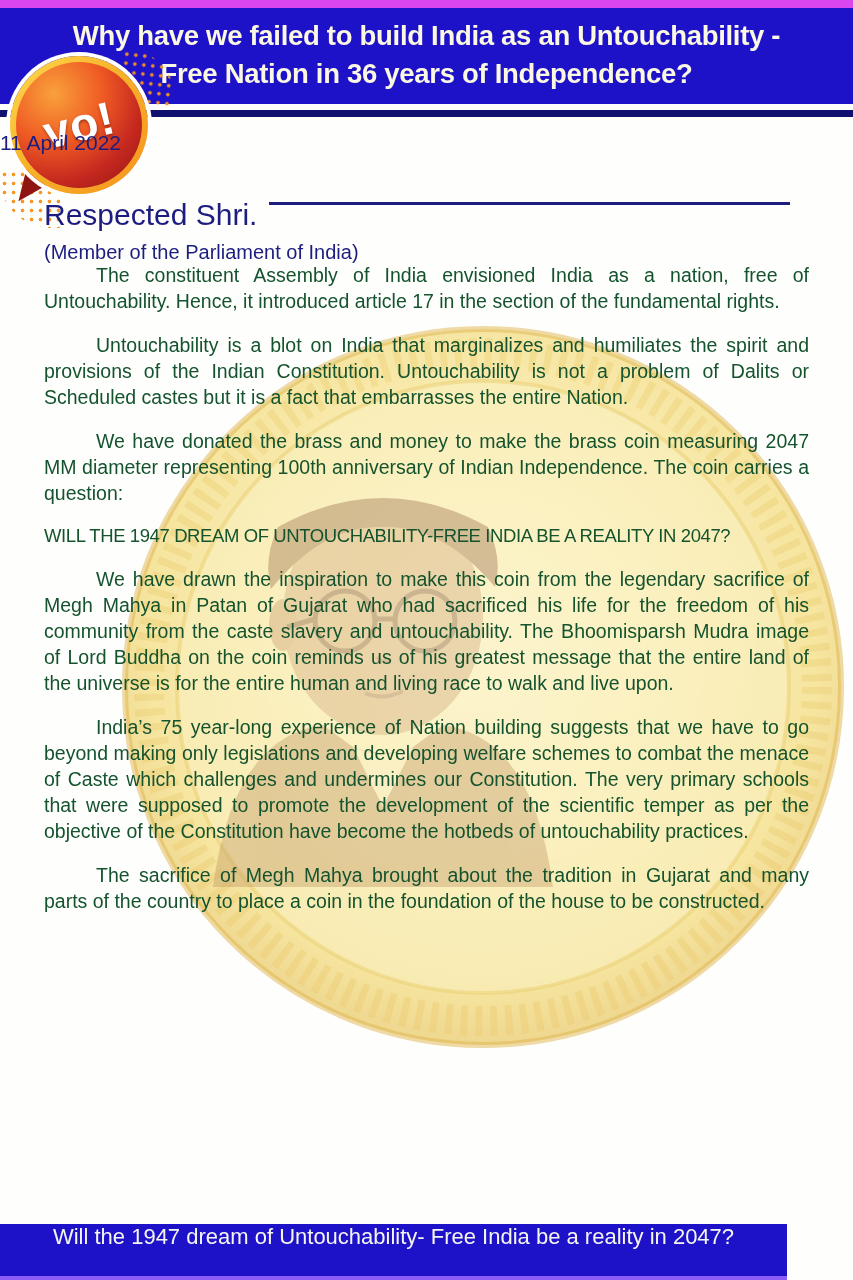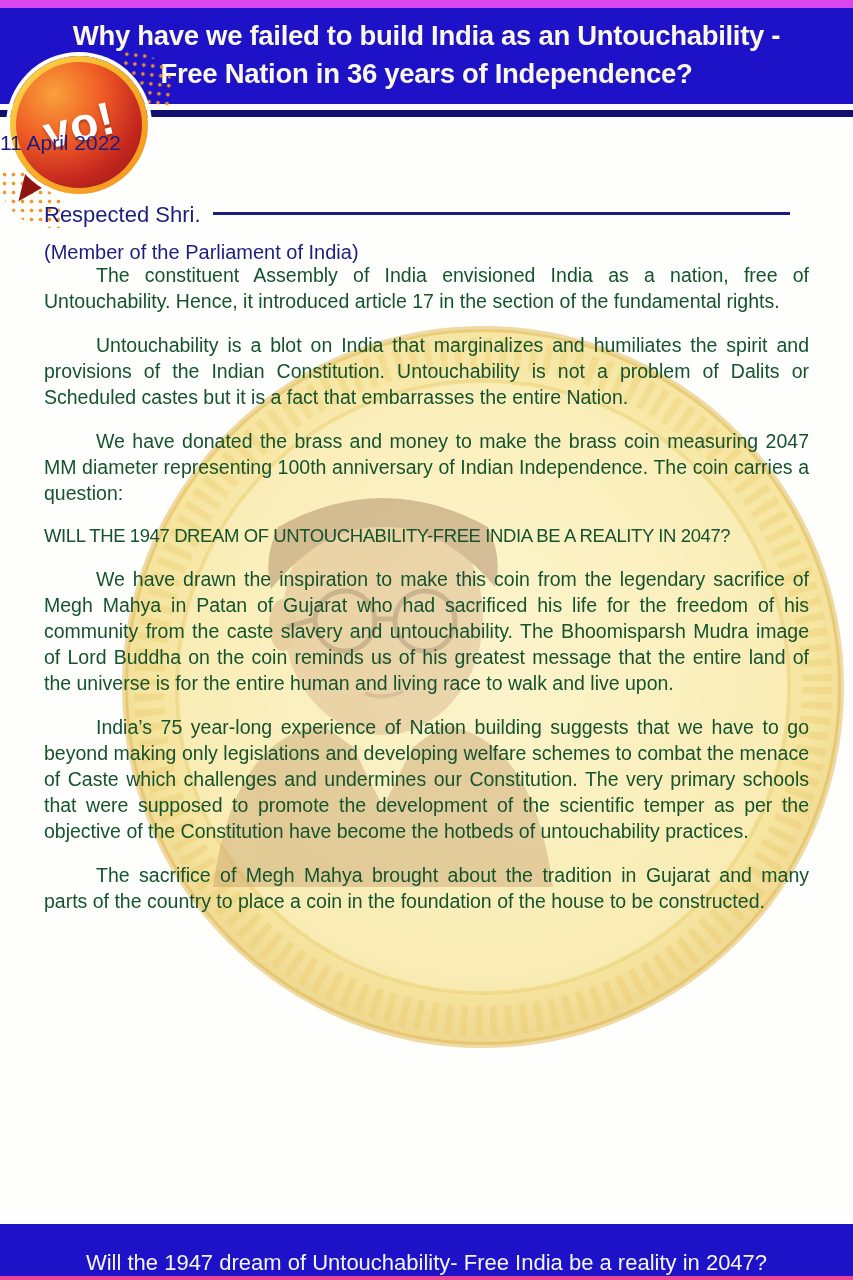--- a/index.html
+++ b/index.html
@@ -34,34 +34,34 @@
              letter-spacing:1px;text-shadow:0 2px 3px rgba(110,18,10,.55);}
 
   
   .subheader{position:absolute;left:0;top:130px;width:853px;text-align:left;}
   .date{font-size:21px;line-height:26px;}
   .anniv{font-size:21px;line-height:26px;}
   .anniv strong{font-weight:bold;}
 
   
   .salutation{position:absolute;left:44px;top:202px;width:765px;}
-  .salute-row{display:flex;width:746px;align-items:center;font-size:22px;line-height:26px;}
+  .salute-row{display:flex;width:746px;align-items:flex-start;font-size:30px;line-height:26px;}
   .blank-line{flex:1;border-bottom:3px solid #1d1d80;margin:0 0 4px 12px;}
   .member{font-size:20px;line-height:24px;margin-top:12px;}
 
   
   .letter-body{position:absolute;left:44px;top:262px;width:765px;}
   .para{margin:0 0 18px 0;font-size:19.5px;line-height:26px;text-align:justify;text-indent:52px;color:#14532d;}
   .para.caps{font-size:18.5px;letter-spacing:-0.4px;text-indent:0;text-align:left;white-space:nowrap;
              line-height:24px;overflow:hidden;}
 
   
-  .footer{position:absolute;left:0;bottom:0;width:853px;height:56px;background:#1e12c8;
-          border-bottom:4px solid #ec4899;box-sizing:border-box;
-          display:flex;align-items:flex-end;justify-content:center;}
+  .footer{position:absolute;left:0;bottom:0;width:787px;height:56px;background:#1e12c8;
+          border-bottom:4px solid #8b5cf6;box-sizing:border-box;
+          display:flex;align-items:flex-start;justify-content:center;}
   .footer div{color:#f5f5f0;font-size:22px;}
 </style>
 </head>
 <body>
 
 <div class="page">
 
   <svg class="watermark" width="730" height="730" viewBox="0 0 730 730">
     <defs>
       <radialGradient id="wgold" cx="50%" cy="45%" r="55%">

